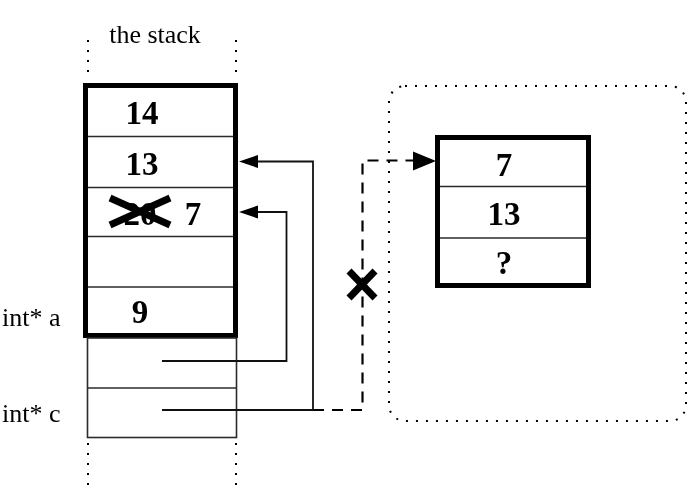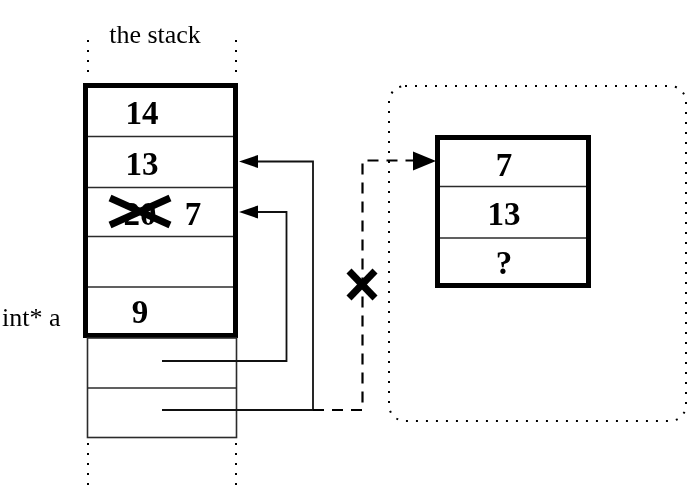--- a/index.html
+++ b/index.html
@@ -116,18 +116,19 @@
 
   <div class="title" style="left:45px; top:1px;">the stack</div>
 
   <div class="cellval" style="left:92px; top:86px;  width:100px; height:50px;">14</div>
   <div class="cellval" style="left:92px; top:137px; width:100px; height:50px;">13</div>
   <div class="cellval" style="left:90px; top:188px; width:100px; height:48px;">20</div>
   <div class="cellval" style="left:176px; top:188px; width:34px; height:48px;">7</div>
   <div class="cellval" style="left:90px; top:287px; width:100px; height:46px;">9</div>
 
   <div class="varlabel" style="top:304px;">int* a</div>
+  <div class="varlabel" style="top:400px;">int* c</div>
 
   <div class="cellval" style="left:454px; top:140px; width:100px; height:46px;">7</div>
   <div class="cellval" style="left:454px; top:187px; width:100px; height:50px;">13</div>
   <div class="cellval" style="left:454px; top:238px; width:100px; height:46px;">?</div>
 
 </div>
 
 </body></html>

